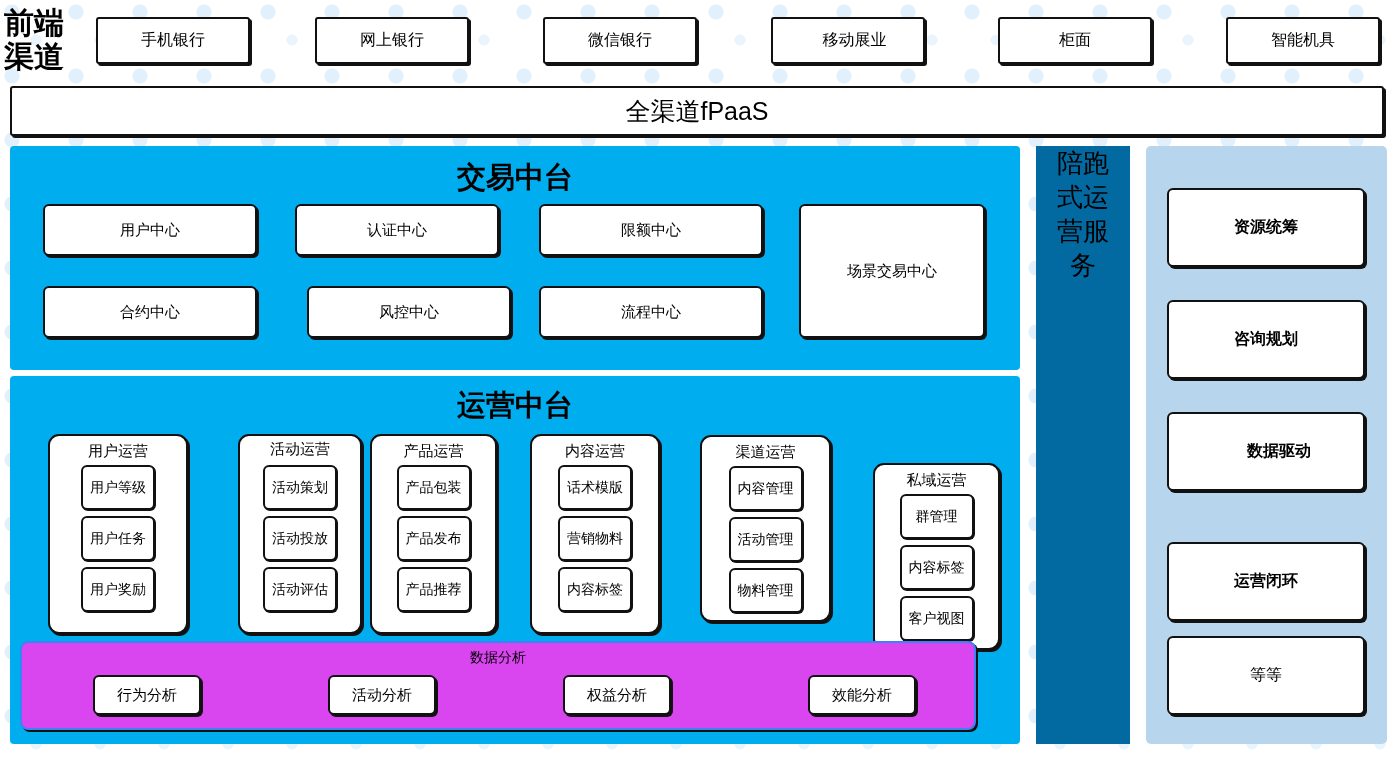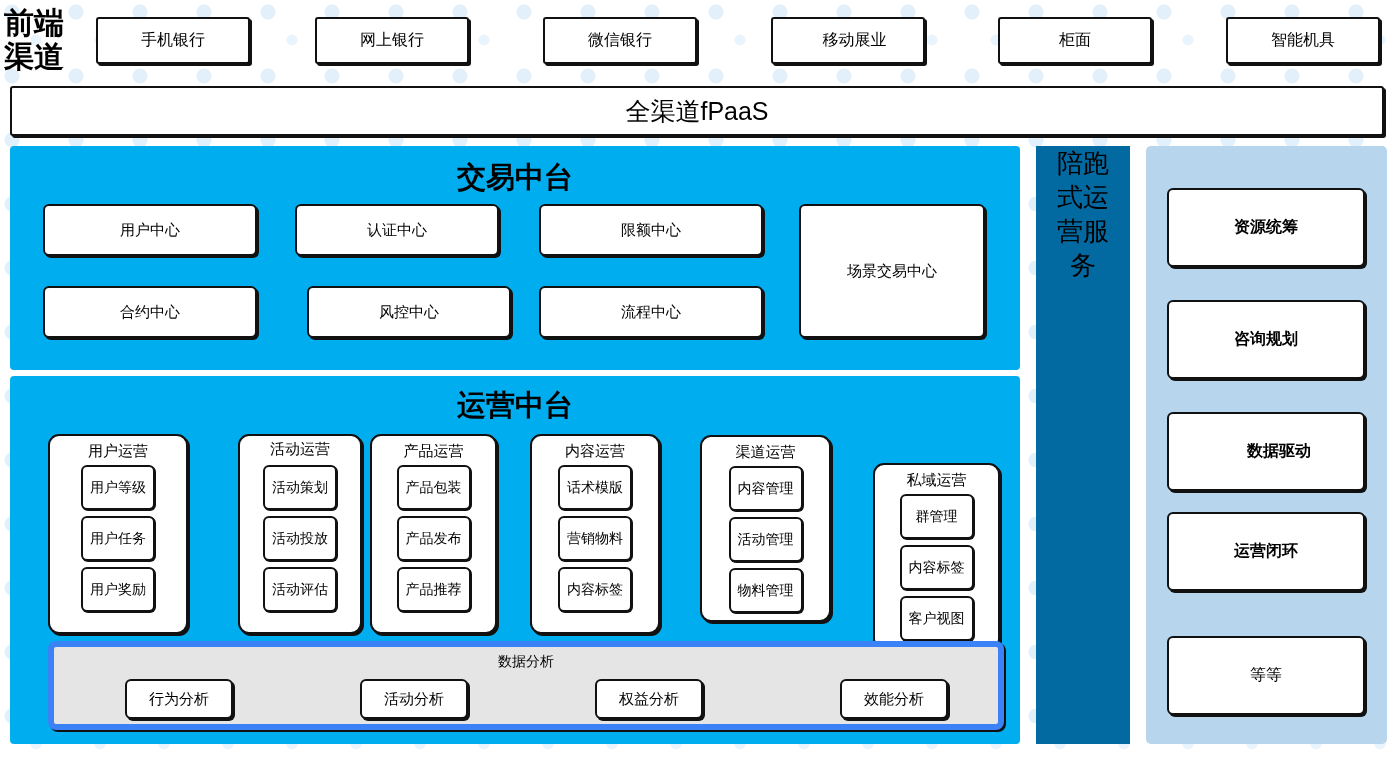--- a/index.html
+++ b/index.html
@@ -82,22 +82,22 @@
   .ops-group-title{font-size:15px;color:#000;margin-top:6px;margin-bottom:5px;line-height:18px;}
   .ops-item{
     width:74px;height:45px;margin-bottom:6px;font-size:14px;
     background:#fff;border:2px solid #111;box-shadow:1px 1px 0 0 #111;
     border-radius:6px;box-sizing:border-box;
     display:flex;align-items:center;justify-content:center;color:#000;
   }
 
   
   #analysis-box{
-    position:absolute;left:48px;top:641px;width:956px;height:89px;
-    background:#e5e5e5;border:6px solid #3b82f6;box-shadow:2px 2px 0 0 #111;border-radius:8px;
+    position:absolute;left:20px;top:641px;width:956px;height:89px;
+    background:#d946ef;border:2px solid #3b82f6;box-shadow:2px 2px 0 0 #111;border-radius:8px;
     box-sizing:border-box;
   }
   #analysis-title{
     position:absolute;left:0;top:6px;width:100%;text-align:center;
     font-size:14px;color:#000;
   }
   .ana-item{
     position:absolute;top:32px;width:108px;height:40px;font-size:15px;
   }
 
@@ -212,17 +212,17 @@
   </div>
 
   <div id="escort-bar">
     <div id="escort-text">陪跑式运营服务</div>
   </div>
 
   <div id="service-panel">
     <div class="bx r6 svc-box bold" style="top:42px;">资源统筹</div>
     <div class="bx r6 svc-box bold" style="top:154px;">咨询规划</div>
     <div class="bx r6 svc-box bold" style="top:266px;padding-left:26px;">数据驱动</div>
-    <div class="bx r6 svc-box bold" style="top:366px;">运营闭环</div>
+    <div class="bx r6 svc-box bold" style="top:396px;">运营闭环</div>
     <div class="bx r6 svc-box" style="top:490px;">等等</div>
   </div>
 
 </div>
 
 </body></html>

